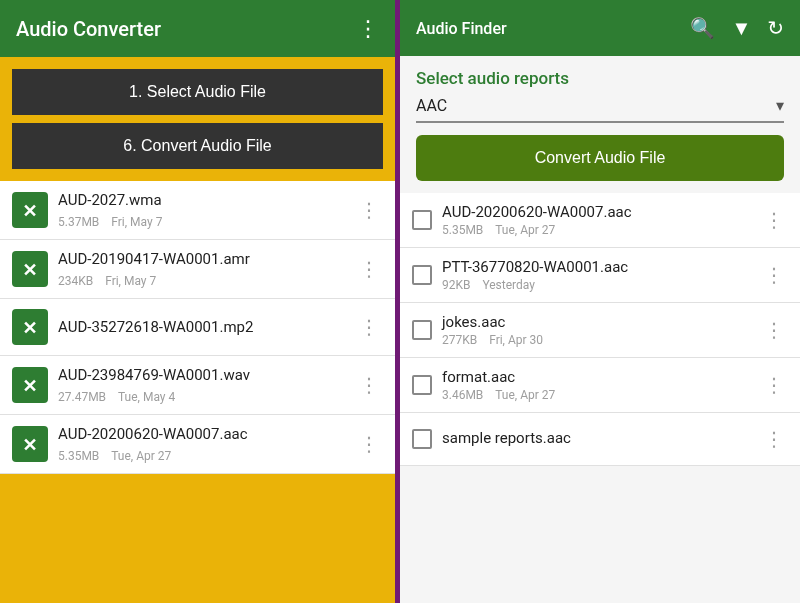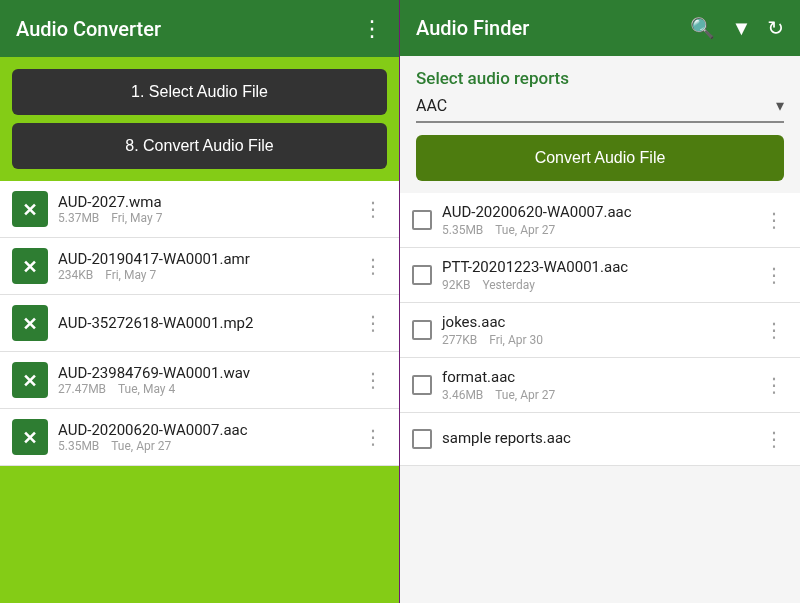--- a/index.html
+++ b/index.html
@@ -8,24 +8,24 @@
       background: #e0e0e0;
       display: flex;
       width: 800px;
       height: 603px;
       overflow: hidden;
     }
 
     
     .left-panel {
       width: 400px;
-      background: #84cc16;
+      background: #eab308;
       display: flex;
       flex-direction: column;
-      border-right: 1px solid #701a75;
+      border-right: 5px solid #701a75;
     }
 
     .left-header {
       background: #2e7d32;
       padding: 16px 16px;
       display: flex;
       align-items: center;
       justify-content: space-between;
     }
 
@@ -45,21 +45,21 @@
       padding: 12px 12px 4px;
       display: flex;
       flex-direction: column;
       gap: 8px;
     }
 
     .action-btn {
       background: #333;
       color: #fff;
       border: none;
-      border-radius: 6px;
+      border-radius: 0;
       padding: 14px 0;
       font-size: 16px;
       font-weight: 500;
       cursor: pointer;
       width: 100%;
       text-align: center;
     }
 
     .file-list {
       flex: 1;
@@ -96,21 +96,21 @@
 
     .file-name {
       font-size: 15px;
       color: #212121;
       font-weight: 400;
     }
 
     .file-meta {
       font-size: 12px;
       color: #9e9e9e;
-      margin-top: 0;
+      margin-top: 6px;
     }
 
     .file-more {
       color: #9e9e9e;
       font-size: 20px;
       cursor: pointer;
       padding: 4px;
     }
 
     
@@ -124,21 +124,21 @@
     .right-header {
       background: #2e7d32;
       padding: 16px 16px;
       display: flex;
       align-items: center;
       justify-content: space-between;
     }
 
     .right-header-title {
       color: #fff;
-      font-size: 20px;
+      font-size: 16px;
       font-weight: 500;
     }
 
     .right-header-icons {
       display: flex;
       gap: 16px;
       align-items: center;
     }
 
     .header-icon {
@@ -237,21 +237,21 @@
 </head>
 <body>
 
 <div class="left-panel">
   <div class="left-header">
     <span class="left-header-title">Audio Converter</span>
     <span class="left-header-icon">⋮</span>
   </div>
   <div class="left-buttons">
     <button class="action-btn">1. Select Audio File</button>
-    <button class="action-btn">8. Convert Audio File</button>
+    <button class="action-btn">6. Convert Audio File</button>
   </div>
   <div class="file-list">
   <div class="file-item">
       <div class="file-icon">✕</div>
       <div class="file-info">
         <div class="file-name">AUD-2027.wma</div>
         <div class="file-meta">5.37MB&nbsp;&nbsp;&nbsp;&nbsp;Fri, May 7</div>
       </div>
       <span class="file-more">⋮</span>
     </div>
@@ -311,21 +311,21 @@
       <div class="checkbox"></div>
       <div class="right-file-info">
         <div class="right-file-name">AUD-20200620-WA0007.aac</div>
         <div class="right-file-meta">5.35MB&nbsp;&nbsp;&nbsp;&nbsp;Tue, Apr 27</div>
       </div>
       <span class="file-more">⋮</span>
     </div>
       <div class="right-file-item">
       <div class="checkbox"></div>
       <div class="right-file-info">
-        <div class="right-file-name">PTT-20201223-WA0001.aac</div>
+        <div class="right-file-name">PTT-36770820-WA0001.aac</div>
         <div class="right-file-meta">92KB&nbsp;&nbsp;&nbsp;&nbsp;Yesterday</div>
       </div>
       <span class="file-more">⋮</span>
     </div>
       <div class="right-file-item">
       <div class="checkbox"></div>
       <div class="right-file-info">
         <div class="right-file-name">jokes.aac</div>
         <div class="right-file-meta">277KB&nbsp;&nbsp;&nbsp;&nbsp;Fri, Apr 30</div>
       </div>

